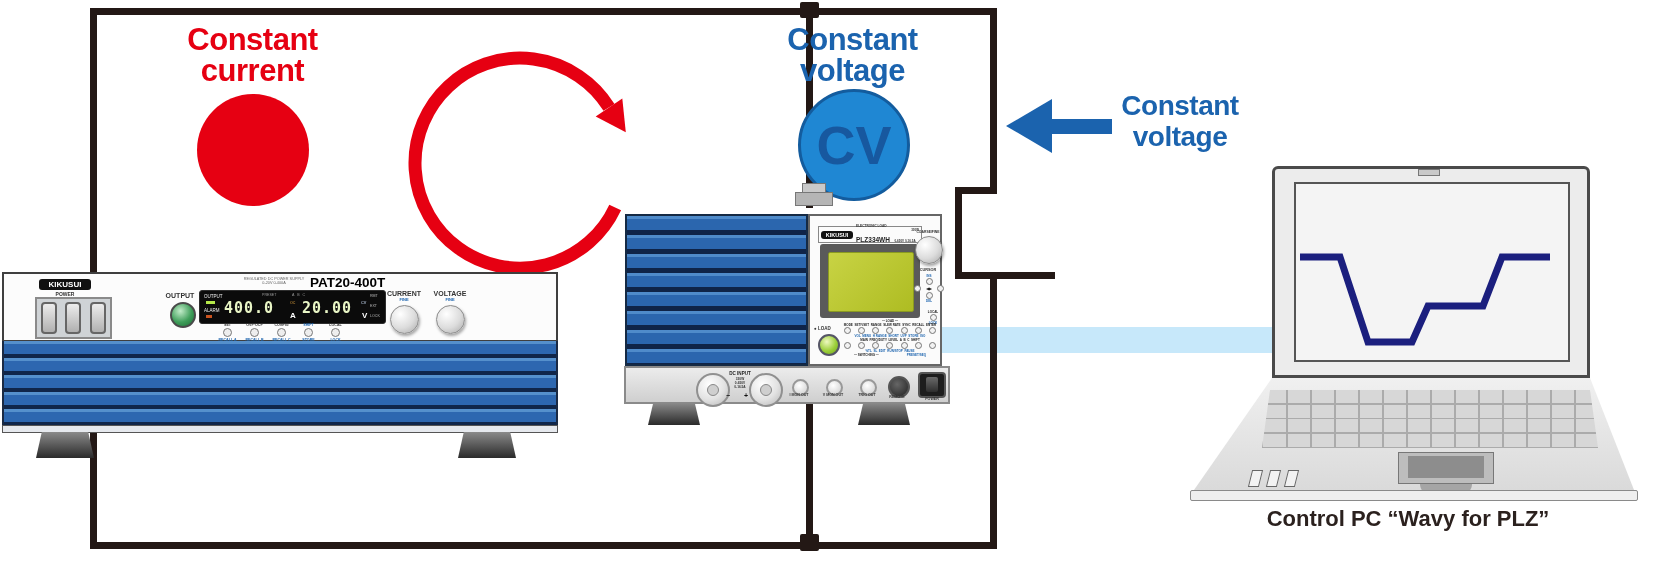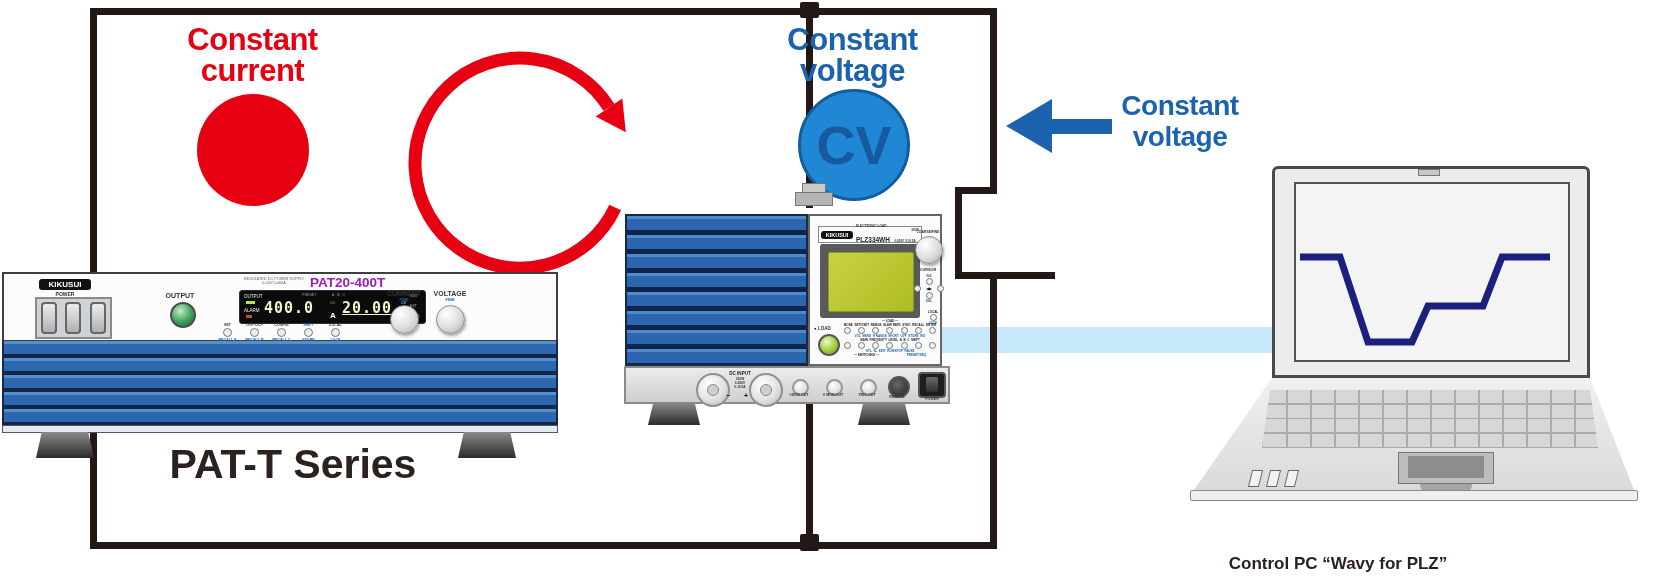--- a/index.html
+++ b/index.html
@@ -134,33 +134,33 @@
         <i style="display:block;width:16px;height:32px;background:linear-gradient(180deg,#ececec,#b0b0b0);border:2px solid #666;border-radius:4px;box-sizing:border-box;"></i>
       </div>
 
       <div class="abs tinylabel" style="left:158px;top:18px;width:36px;font-size:7px;">OUTPUT</div>
       <div class="abs greenbtn" style="left:166px;top:28px;width:22px;height:22px;"></div>
 
       <div class="abs" style="left:232px;top:3px;width:76px;text-align:center;color:#666;">
         <div style="font-size:3.8px;">REGULATED DC POWER SUPPLY</div>
         <div style="font-size:3.8px;">0-20V 0-400A</div>
       </div>
-      <div class="abs" style="left:306px;top:1px;font-size:13.5px;font-weight:bold;color:#a21caf;">PAT20-400T</div>
-
-      <div class="disp" style="left:195px;top:16px;width:185px;height:32px;margin-left:40px;">
+      <div class="abs" style="left:306px;top:1px;font-size:13.5px;font-weight:bold;color:#000000;">PAT20-400T</div>
+
+      <div class="disp" style="left:195px;top:16px;width:185px;height:32px;">
         <div class="abs" style="left:4px;top:3px;font-size:4.5px;color:#eee;">OUTPUT</div>
         <div class="abs" style="left:6px;top:10px;width:9px;height:3px;background:#b5e84a;"></div>
         <div class="abs" style="left:4px;top:17px;font-size:4.5px;color:#eee;">ALARM</div>
         <div class="abs" style="left:6px;top:24px;width:6px;height:3px;background:#c9531f;"></div>
         <div class="abs" style="left:62px;top:2px;font-size:3.6px;color:#9a9a9a;">PRESET</div>
         <div class="abs pre" style="left:92px;top:2px;font-size:3.6px;color:#9a9a9a;">A   B   C</div>
         <div class="abs seg" style="left:24px;top:8px;font-size:15px;">400.0</div>
         <div class="abs" style="left:90px;top:10px;font-size:3.6px;color:#e0a23c;">OC</div>
         <div class="abs" style="left:90px;top:20px;font-size:8px;color:#fff;font-weight:bold;">A</div>
-        <div class="abs seg" style="left:102px;top:8px;font-size:15px;text-decoration:underline;">20.00</div>
+        <div class="abs seg" style="left:102px;top:8px;font-size:15px;">20.00</div>
         <div class="abs" style="left:162px;top:20px;font-size:8px;color:#fff;font-weight:bold;">V</div>
         <div class="abs" style="left:161px;top:10px;font-size:3.8px;color:#cfe3ff;">CV</div>
         <div class="abs" style="left:170px;top:3px;font-size:3.6px;color:#bbb;">RMT</div>
         <div class="abs" style="left:170px;top:13px;font-size:3.6px;color:#bbb;">EXT</div>
         <div class="abs" style="left:170px;top:23px;font-size:3.6px;color:#bbb;">LOCK</div>
       </div>
 
       <div class="abs" style="left:210px;top:49px;width:140px;display:flex;">
         <div class="fncol">
             <div class="fnlab">SET</div>
@@ -332,16 +332,15 @@
     <div style="margin:3px auto 0;width:76px;height:22px;background:#8d8d8d;"></div>
   </div>
   <div class="abs" style="left:1420px;top:484px;width:52px;height:11px;background:#a5a5a5;border-radius:0 0 26px 26px;z-index:3;"></div>
   <div class="abs" style="left:1250px;top:470px;z-index:4;display:flex;gap:7px;">
     <i style="display:block;width:9px;height:15px;background:#f2f2f2;border:1px solid #666;transform:skewX(-14deg);"></i>
     <i style="display:block;width:9px;height:15px;background:#f2f2f2;border:1px solid #666;transform:skewX(-14deg);"></i>
     <i style="display:block;width:9px;height:15px;background:#f2f2f2;border:1px solid #666;transform:skewX(-14deg);"></i>
   </div>
   <div class="lap-lip"></div>
 
-  <div class="cap" style="left:110px;top:441px;width:366px;font-size:41px;">PAT-T Series</div>
-  <div class="cap" style="left:1143px;top:506px;width:390px;font-size:17px;margin-top:48px;">Control PC  “Wavy for PLZ”</div>
+  <div class="cap" style="left:1213px;top:506px;width:390px;font-size:22px;">Control PC  “Wavy for PLZ”</div>
 
 </div>
 
 </body></html>

